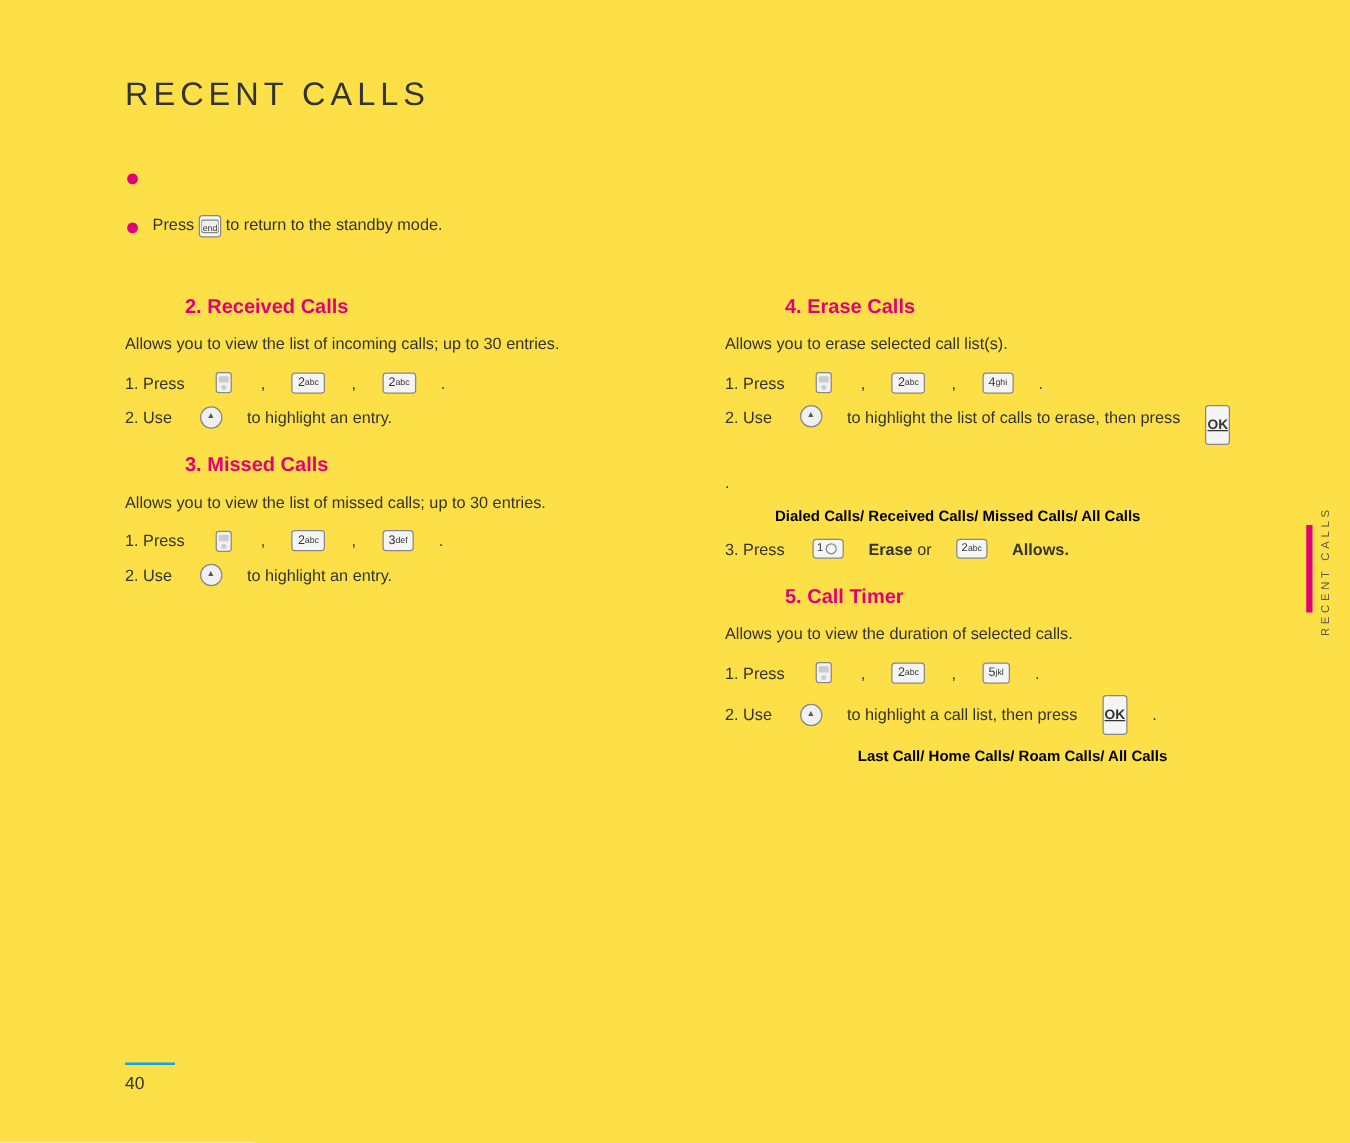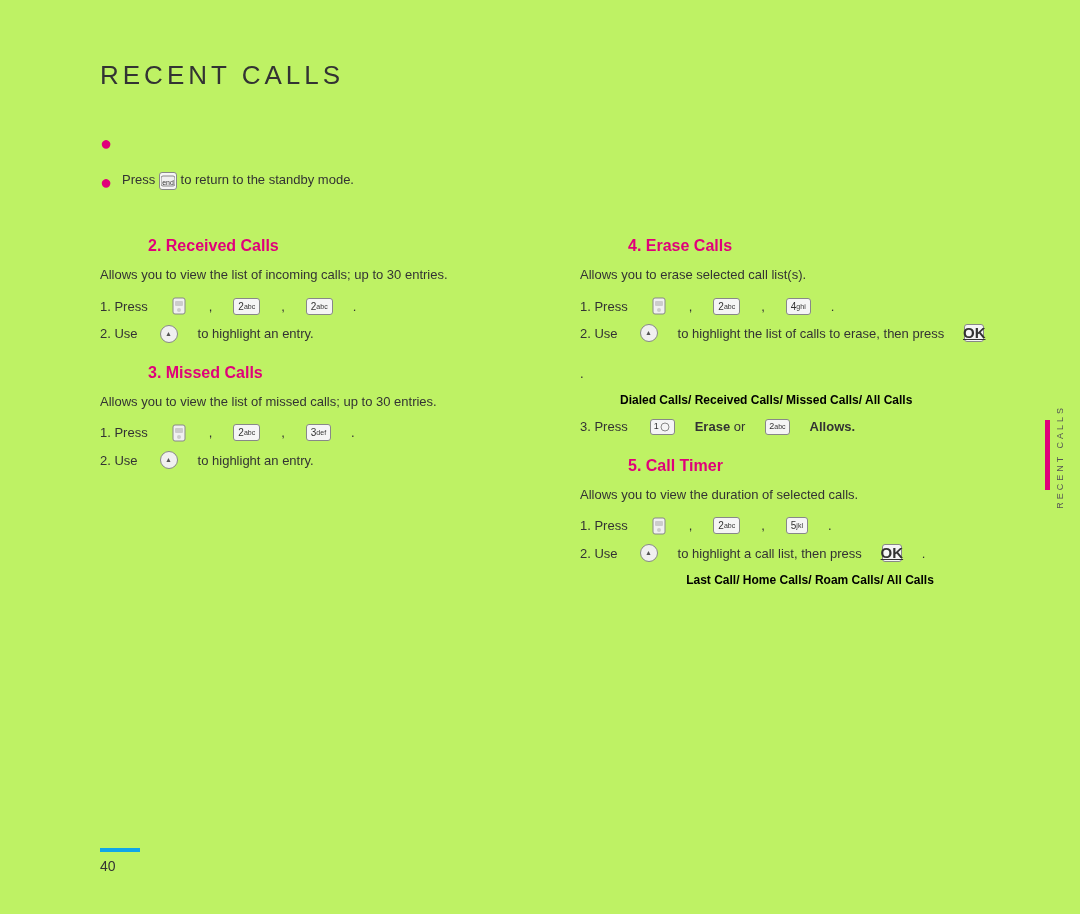--- a/index.html
+++ b/index.html
@@ -9,21 +9,21 @@
       font-family: 'Arial', sans-serif;
       width: 1080px;
       height: 914px;
       overflow: hidden;
       position: relative;
     }
 
     .page {
       width: 1080px;
       height: 914px;
-      background: #bef264;
+      background: #fde047;
       position: relative;
       display: flex;
     }
 
     .main-content {
       flex: 1;
       padding: 60px 80px 60px 100px;
       position: relative;
     }
 
@@ -144,24 +144,24 @@
       width: 18px;
       height: 18px;
       vertical-align: middle;
     }
 
     .key-ok {
       display: inline-flex;
       align-items: center;
       justify-content: center;
       width: 20px;
-      height: 18px;
+      height: 32px;
       border: 1px solid #888;
       border-radius: 3px;
-      font-size: 15px;
+      font-size: 11px;
       font-weight: bold;
       background: #f5f5f5;
       vertical-align: middle;
       text-decoration: underline;
     }
 
     .bold-text {
       font-weight: bold;
     }
 
@@ -174,21 +174,21 @@
       padding-left: 40px;
     }
 
     
     .page-number {
       position: absolute;
       bottom: 40px;
       left: 100px;
       font-size: 14px;
       color: #333;
-      border-top: 4px solid #0ea5e9;
+      border-top: 2px solid #0ea5e9;
       padding-top: 6px;
       width: 40px;
     }
 
     
     .side-label-container {
       position: absolute;
       right: 15px;
       top: 0;
       height: 100%;

